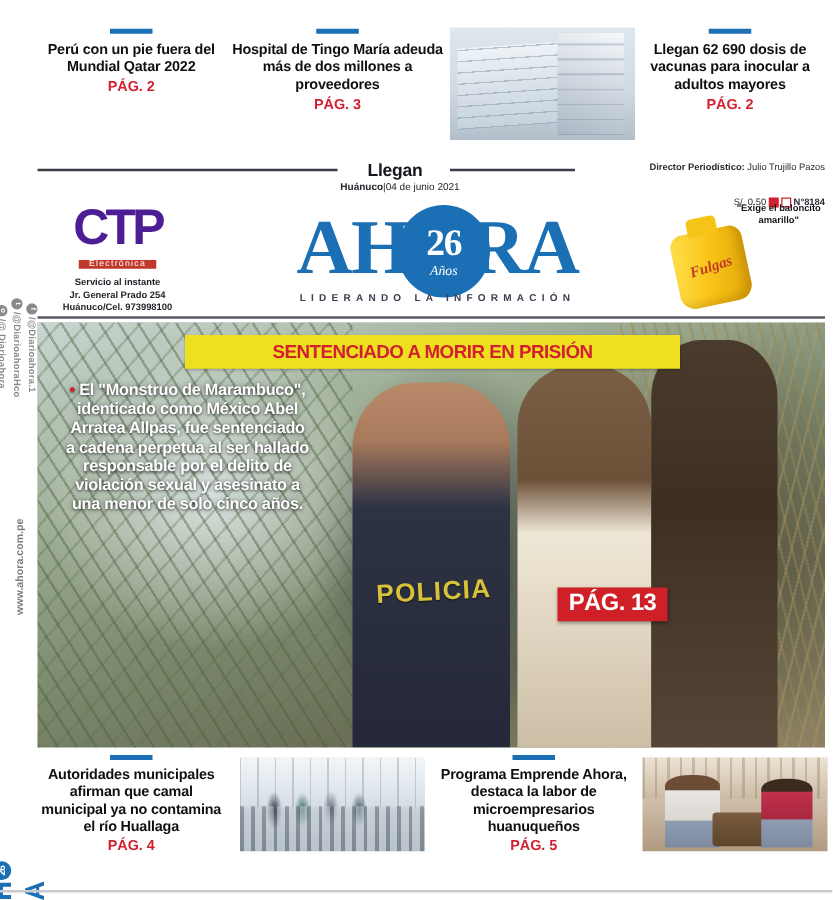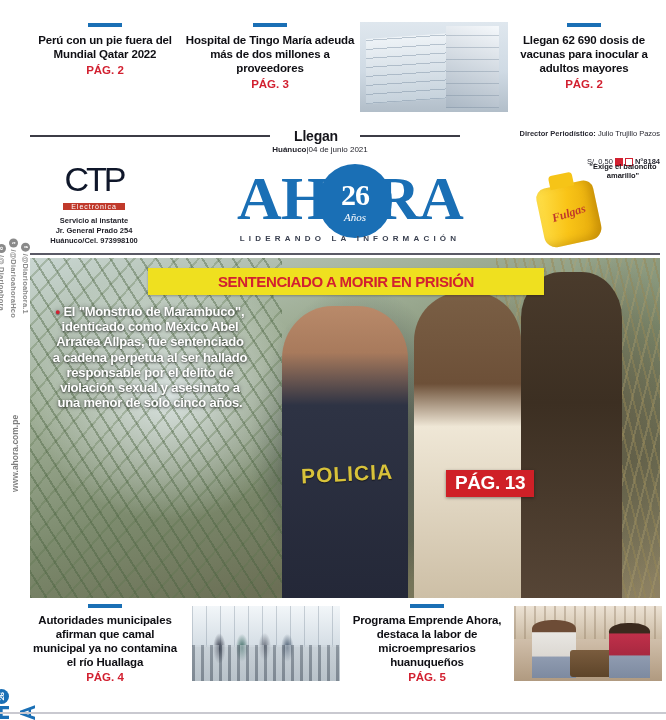--- a/index.html
+++ b/index.html
@@ -188,22 +188,22 @@
   }
 
   
   .ctp {
     position: absolute;
     left: 4px; top: 2px;
     width: 120px;
     text-align: center;
   }
   .ctp-word {
-    font-size: 34px; font-weight: normal;
-    color: #0f172a; letter-spacing: -3px;
+    font-size: 40px; font-weight: bold;
+    color: #4c1d95; letter-spacing: -3px;
     line-height: 0.9;
     font-family: "Liberation Sans", sans-serif;
   }
   .ctp-sub {
     margin-top: -2px;
     display: inline-block;
     background: #c0392b; color: #fff;
     font-size: 7px; letter-spacing: 1px;
     padding: 0 8px;
   }

